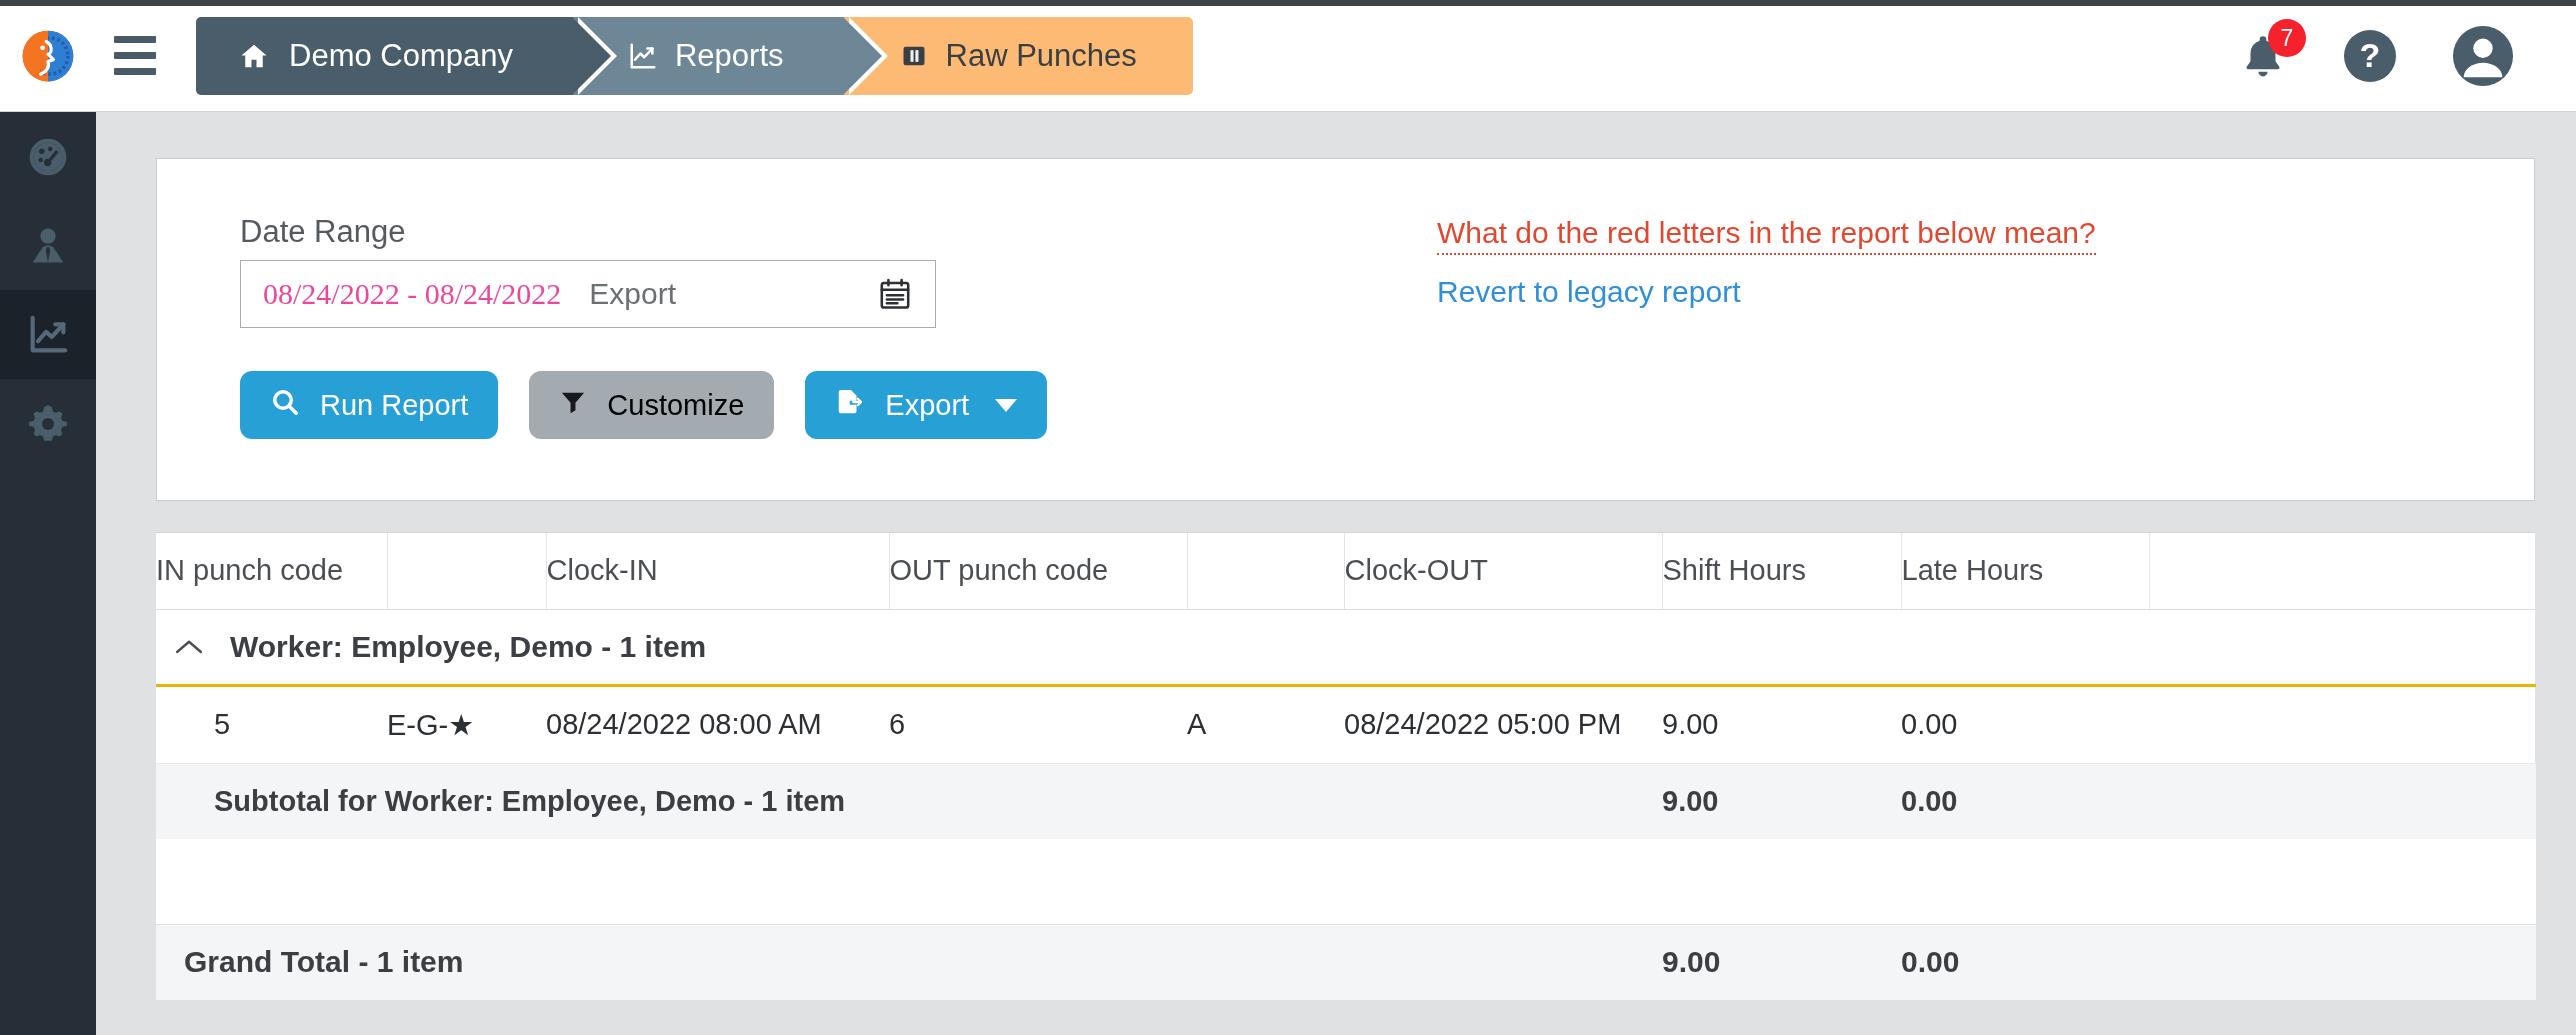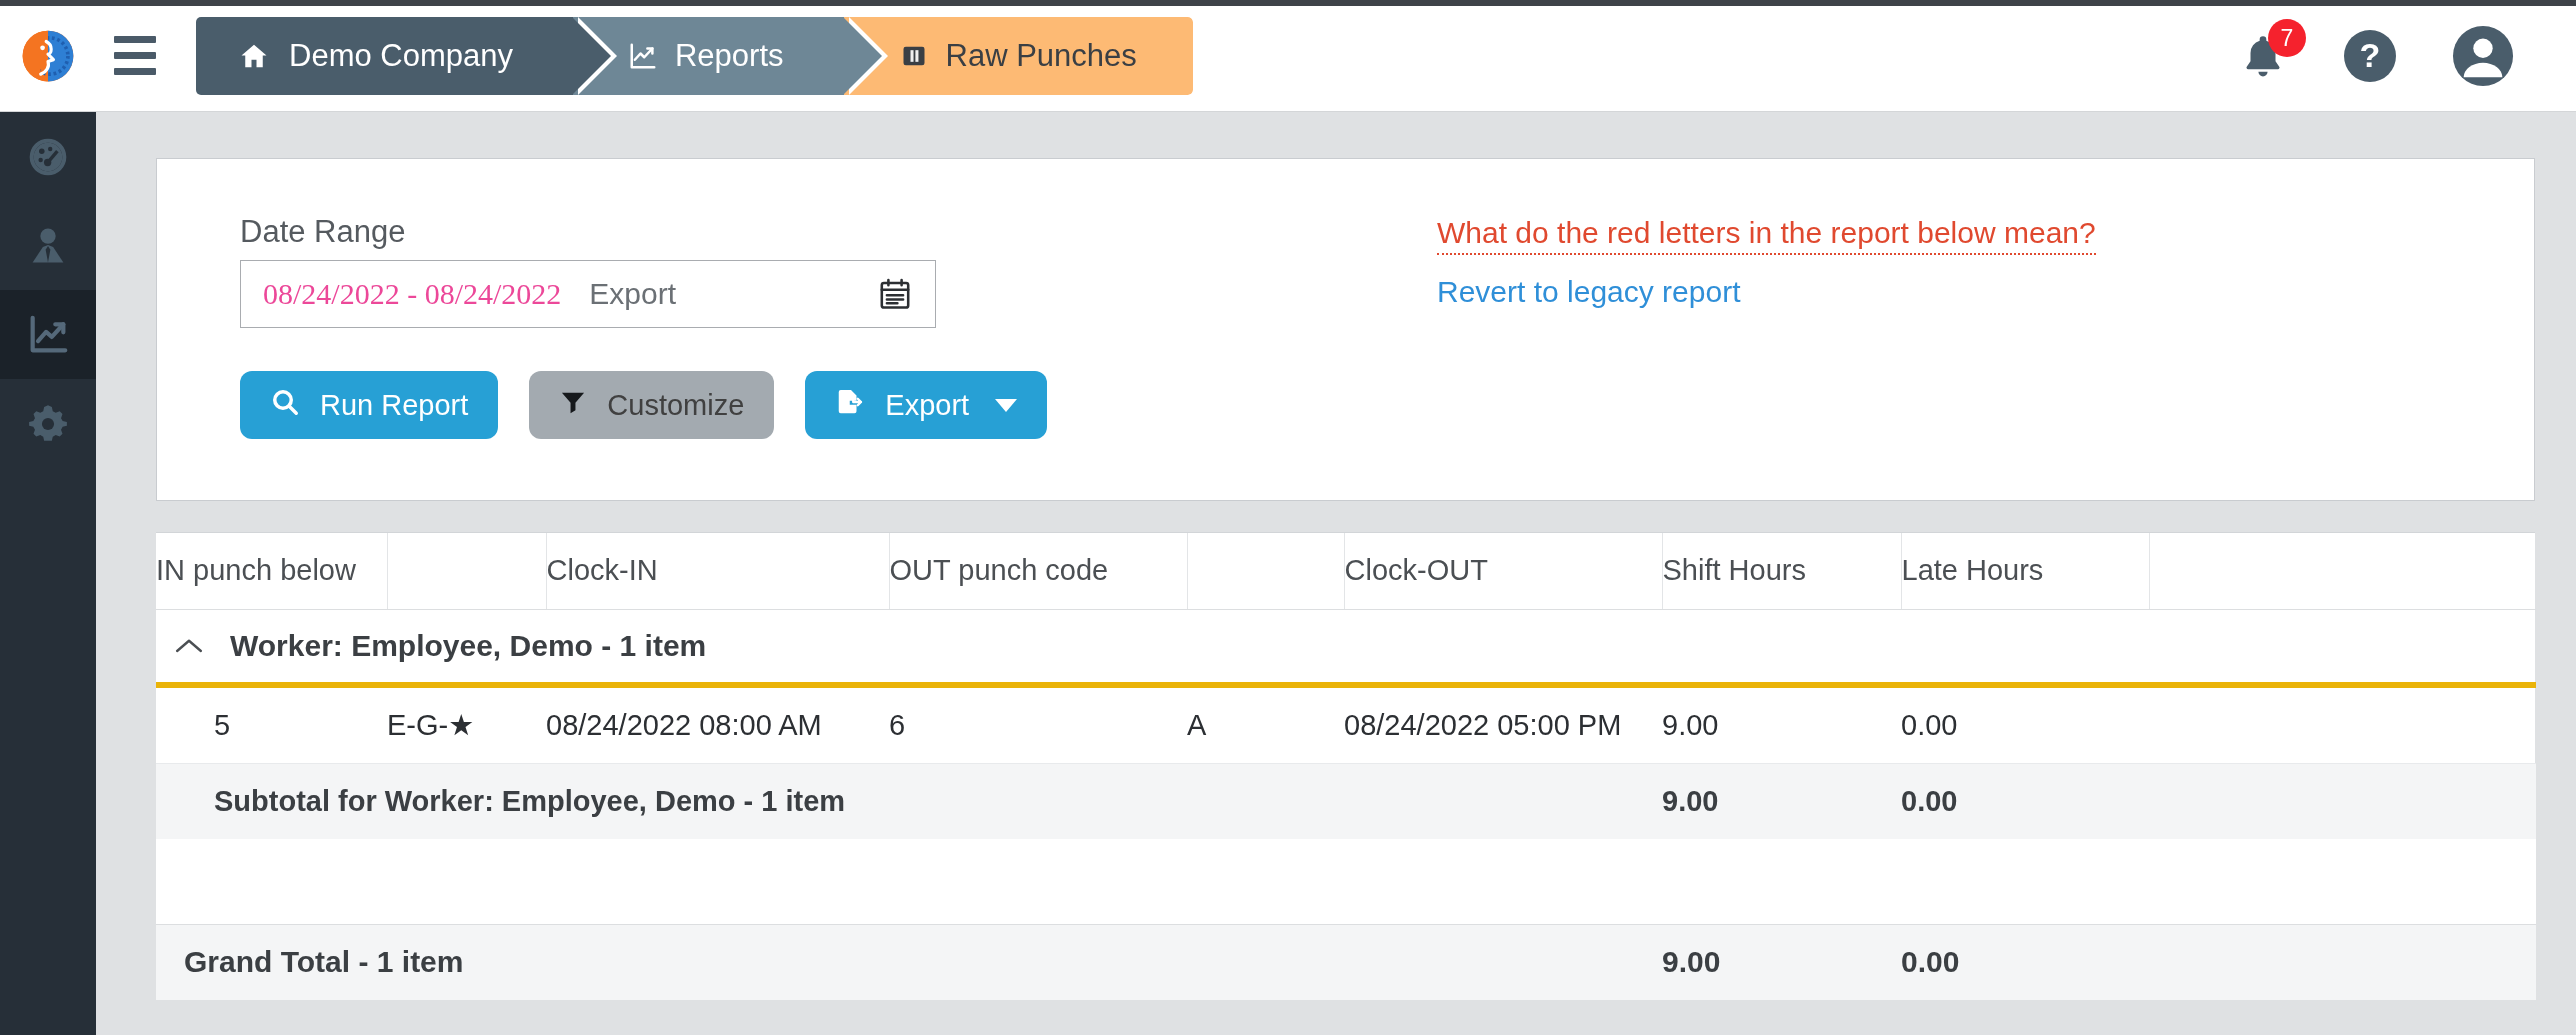--- a/index.html
+++ b/index.html
@@ -114,21 +114,21 @@
   .dr-today { font-size: 30px; color: #6b7075; margin-left: 28px; }
   .cal-ico { margin-left: auto; display: flex; align-items: center; }
 
   .btn-row { position: absolute; top: 212px; left: 83px; display: flex; gap: 31px; }
   .btn {
     height: 68px; display: inline-flex; align-items: center; gap: 20px;
     padding: 0 30px; font-size: 29px; cursor: pointer; border: none; border-radius: 12px;
     font-family: "Liberation Sans", sans-serif;
   }
   .btn-primary { background: #27a0d5; color: #ffffff; }
-  .btn-grey { background: #a3aab0; color: #404040; }
+  .btn-grey { background: #a3aab0; color: #000000; }
   .caret { width: 0; height: 0; border-left: 11px solid transparent; border-right: 11px solid transparent; border-top: 13px solid currentColor; margin-left: 6px; }
 
   .link-red {
     position: absolute; top: 57px; left: 1280px;
     font-size: 30px; color: #e0492f; cursor: pointer;
     border-bottom: 2px dotted #e0492f; padding-bottom: 3px;
   }
   .link-blue {
     position: absolute; top: 116px; left: 1280px;
     font-size: 30px; color: #2f8fd8; cursor: pointer;
@@ -145,21 +145,21 @@
     height: 76px; font-weight: normal; font-size: 29px; color: #4b4f53;
     text-align: left; vertical-align: middle;
     border-right: 1px solid #e3e5e7; border-bottom: 1px solid #dcdee0;
     padding-left: 22px;
   }
   .hdr-row th:last-child { border-right: none; }
 
   .group-row td {
     height: 76px; vertical-align: middle;
     font-size: 30px; font-weight: bold; color: #3b3f43;
-    border-bottom: 6px solid #eab308;
+    border-bottom: 3px solid #eab308;
   }
   .group-cell { display: flex; align-items: center; gap: 26px; padding-left: 18px; }
   .chev { display: inline-flex; cursor: pointer; }
 
   .data-row td {
     height: 78px; vertical-align: middle; font-size: 29px; color: #2c2f33;
     padding-left: 22px;
     border-bottom: 1px solid #e8eaec;
   }
   .data-row td.pad-l { padding-left: 58px; }
@@ -354,21 +354,21 @@
           <col style="width:298px">
             <col style="width:157px">
             <col style="width:318px">
           <col style="width:239px">
             <col style="width:248px">
             <col style="width:387px">
         </colgroup>
 
         <thead>
           <tr class="hdr-row">
-            <th>IN punch below</th>
+            <th>IN punch code</th>
             <th></th>
             <th>Clock-IN</th>
             <th>OUT punch code</th>
             <th></th>
             <th>Clock-OUT</th>
             <th>Shift Hours</th>
             <th>Late Hours</th>
             <th></th>
           </tr>
         </thead>

